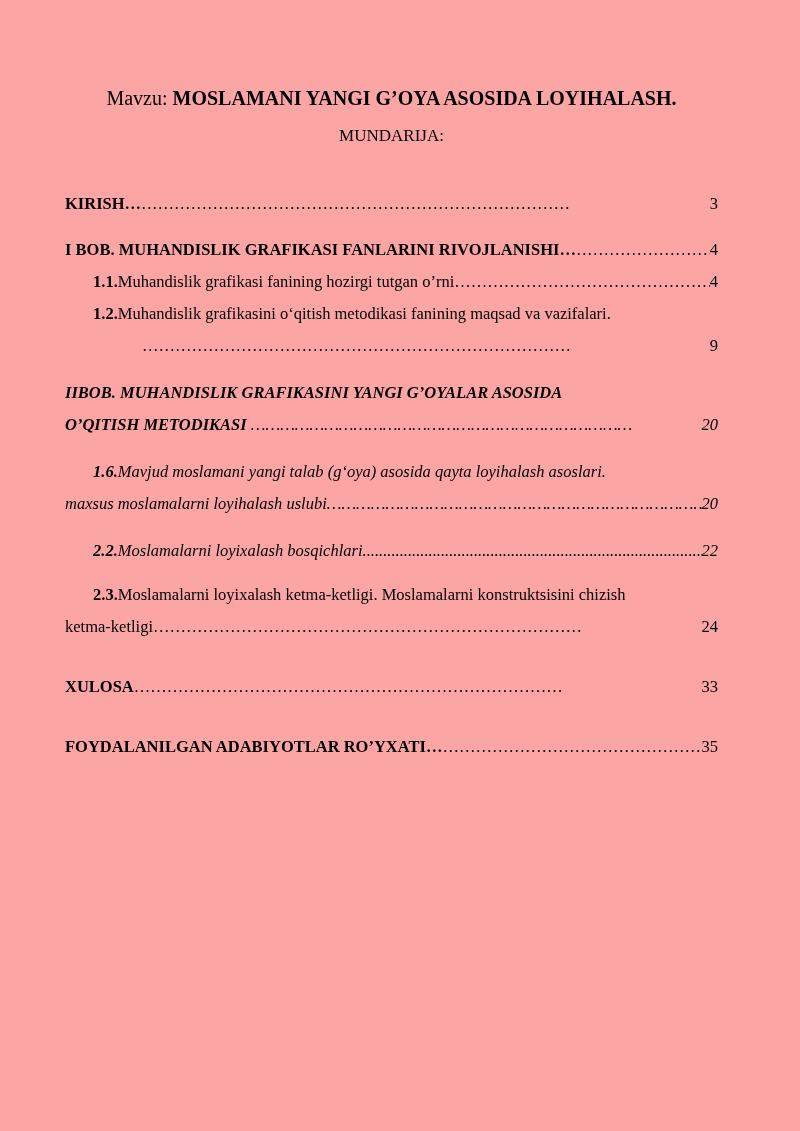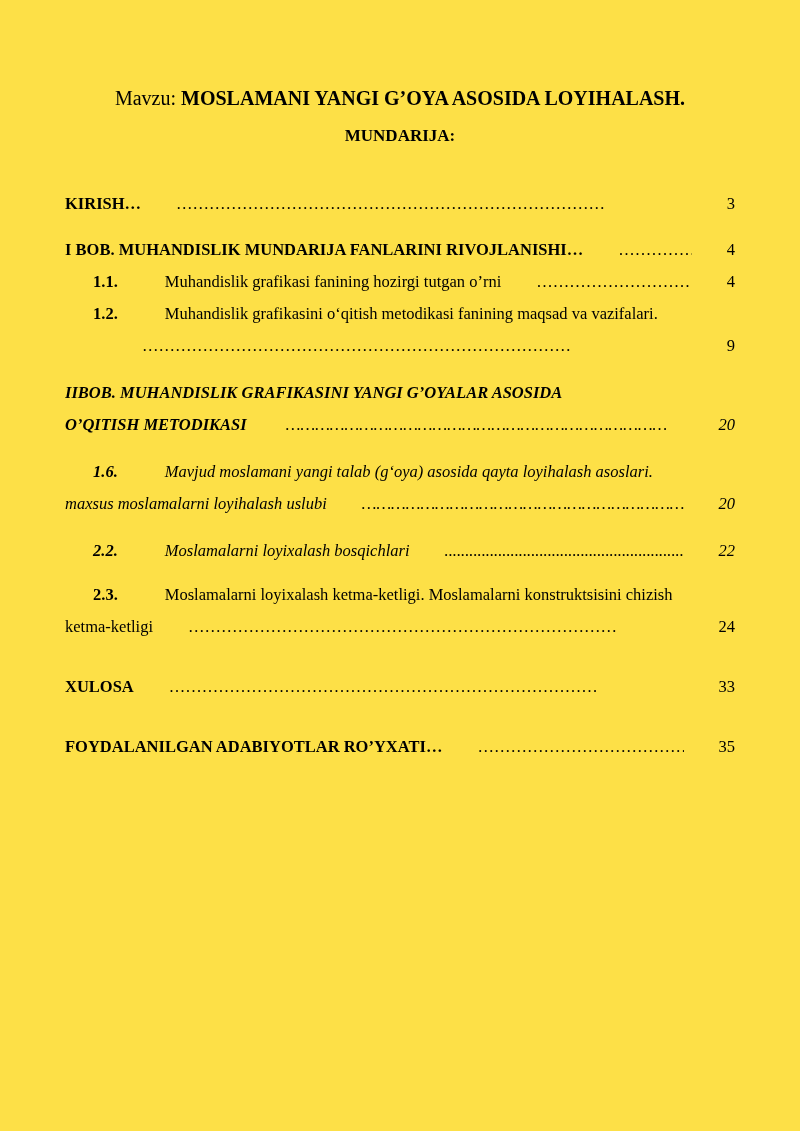--- a/index.html
+++ b/index.html
@@ -5,64 +5,63 @@
   html, body {
     margin: 0;
     padding: 0;
     background: #ffffff;
   }
   .page {
     position: relative;
     width: 800px;
     height: 1131px;
     margin: 0 auto;
-    background: #fde047;
+    background: #fca5a5;
     box-sizing: border-box;
-    padding: 84px 65px 0 65px;
+    padding: 84px 82px 0 65px;
     font-family: "Liberation Serif", "DejaVu Serif", serif;
     color: #000000;
     overflow: hidden;
   }
   .title {
     margin: 0;
     text-align: center;
     font-size: 20px;
     line-height: 28px;
     font-weight: normal;
   }
   .title .title-main { font-weight: bold; }
   .contents-heading {
     margin: 12px 0 0 0;
     text-align: center;
     font-size: 17px;
     line-height: 24px;
-    font-weight: bold;
+    font-weight: normal;
   }
   .toc {
     margin-top: 40px;
     font-size: 16.5px;
     line-height: 32px;
   }
   .entry { margin: 0; }
   .line {
     display: flex;
     align-items: center;
     overflow: hidden;
     white-space: pre;
-    gap: 35px;
   }
   .line > span { flex: 0 0 auto; white-space: pre; }
   .line > .dots {
     flex: 1 1 auto;
     min-width: 0;
     overflow: hidden;
     white-space: nowrap;
   }
   .b { font-weight: bold; }
-  .num { font-weight: bold; margin-right: 12px; }
+  .num { font-weight: bold; margin-right: 0; }
   .indent-1 { padding-left: 28px; }
   .indent-2 { padding-left: 77px; }
   .mt-14 { margin-top: 14px; }
   .mt-15 { margin-top: 15px; font-style: italic; }
   .mt-12 { margin-top: 12px; }
   .mt-13 { margin-top: 28px; }
 </style>
 </head>
 <body>
 
@@ -77,21 +76,21 @@
     <div class="entry">
       <div class="line">
         <span class="b">KIRISH…</span>
         <span class="dots">……………………………………………………………………</span>
         <span class="pg">3</span>
       </div>
     </div>
 
     <div class="entry mt-14">
       <div class="line">
-        <span class="b">I BOB. MUHANDISLIK MUNDARIJA FANLARINI RIVOJLANISHI…</span>
+        <span class="b">I BOB. MUHANDISLIK GRAFIKASI FANLARINI RIVOJLANISHI…</span>
         <span class="dots">……………………………………………………………………</span>
         <span class="pg">4</span>
       </div>
     </div>
 
     <div class="entry">
       <div class="line indent-1">
         <span class="num">1.1.</span>
         <span>Muhandislik grafikasi fanining hozirgi tutgan o’rni</span>
         <span class="dots">……………………………………………………………………</span>

